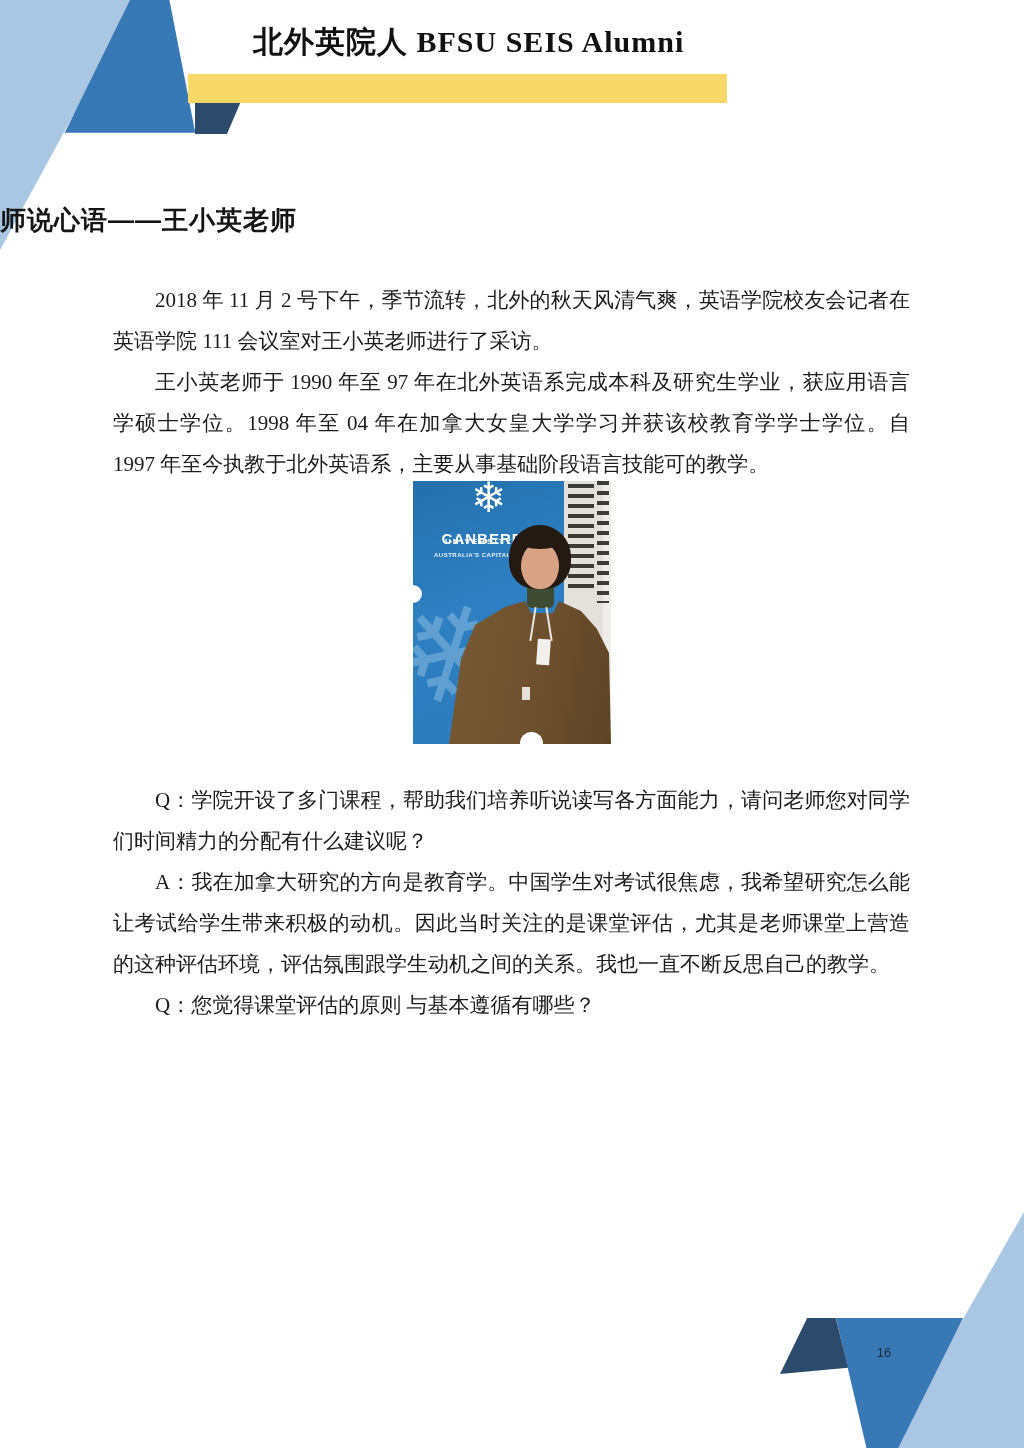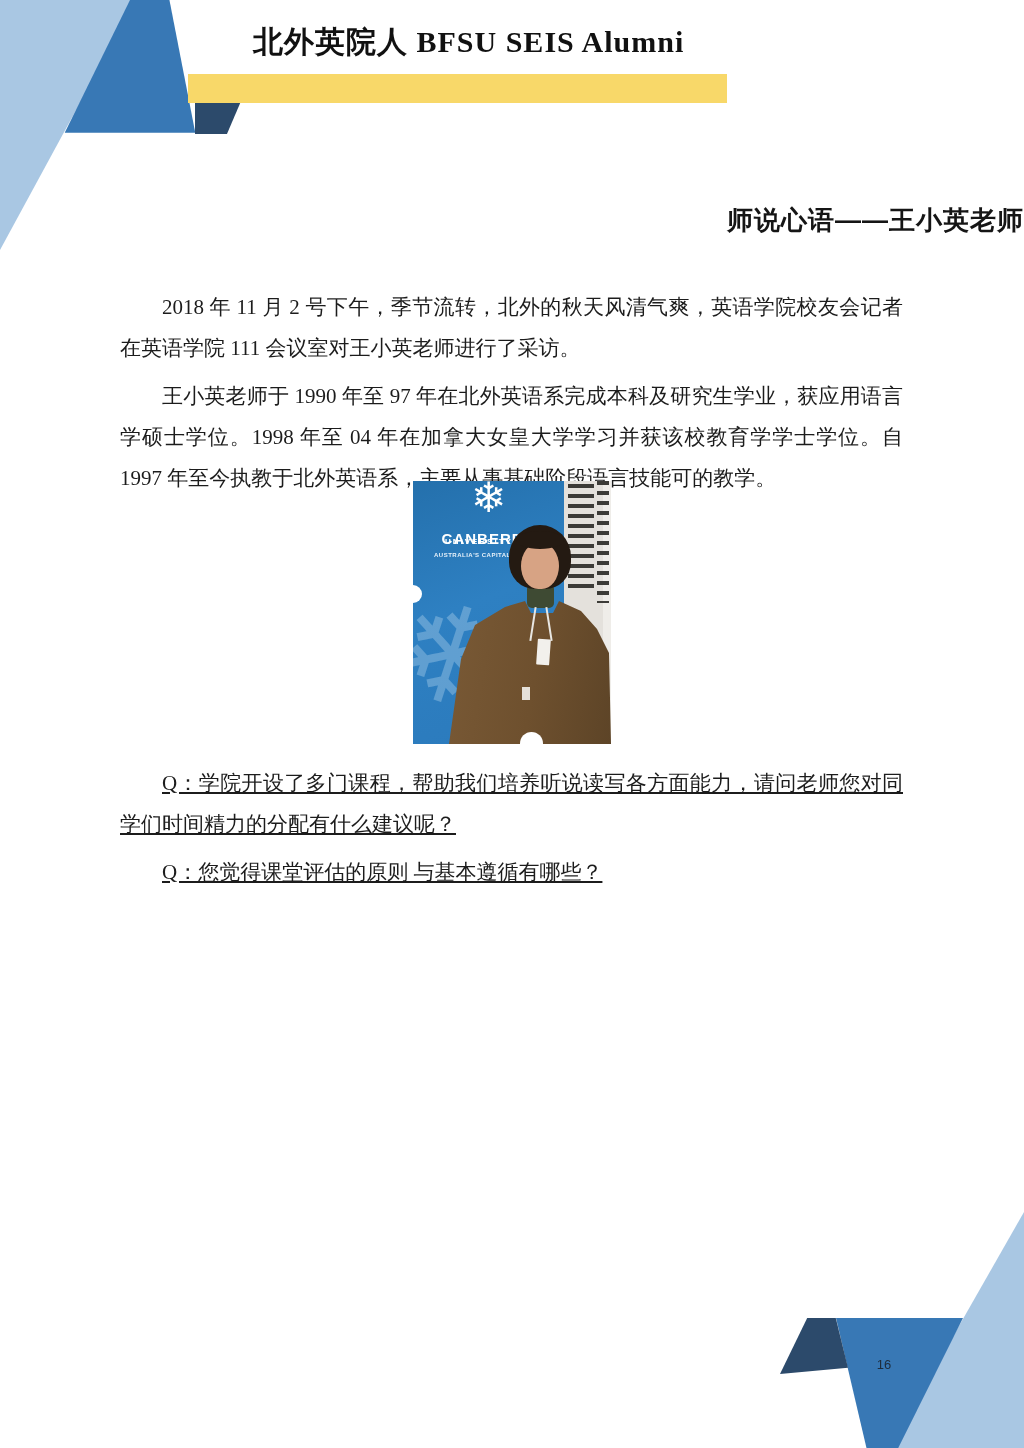--- a/index.html
+++ b/index.html
@@ -30,34 +30,34 @@
   
   .header-title{
     position:absolute;left:253px;top:22px;
     font-size:30px;font-weight:bold;letter-spacing:1px;color:#111;
     font-family:"Liberation Serif","DejaVu Serif",serif;
     white-space:nowrap;
   }
   
   .article-title{
     position:absolute;left:0;top:203px;width:1024px;
-    text-align:right;
+    text-align:left;
     font-family:"Liberation Sans","DejaVu Sans",sans-serif;
     font-weight:bold;font-size:26px;color:#151515;
     letter-spacing:1px;
   }
   .text-block{
     position:absolute;left:113px;width:797px;
     font-size:21px;line-height:41px;
     text-align:justify;
     color:#1c1c1c;
   }
-  .text-block p{margin:7px;text-indent:2em;}
+  .text-block p{margin:0;text-indent:2em;}
   .block-1{top:280px;}
-  .block-2{top:756px;text-decoration:underline;}
+  .block-2{top:780px;}
   
   .photo{
     position:absolute;left:413px;top:481px;width:198px;height:263px;
     overflow:hidden;background:#e4e1dc;
   }
   .banner{position:absolute;left:0;top:0;width:151px;height:263px;
     background:linear-gradient(160deg,#2470ac 0%,#2e80c2 45%,#2b7abc 100%);}
   .banner-watermark{position:absolute;left:-18px;top:108px;
     font-size:135px;line-height:135px;color:rgba(215,235,250,0.30);
     transform:rotate(18deg);font-family:"DejaVu Sans",sans-serif;}
@@ -102,21 +102,21 @@
   .pocket-paper{position:absolute;left:109px;top:206px;width:8px;height:13px;
     background:rgba(242,240,236,0.9);}
   .flash-dot-left{position:absolute;left:-9px;top:104px;width:18px;height:18px;
     border-radius:50%;background:#ffffff;}
   .flash-dot-bottom{position:absolute;left:107px;top:251px;width:23px;height:23px;
     border-radius:50%;background:#ffffff;}
   
   .page-number{
     position:absolute;left:868px;top:1345px;width:32px;text-align:center;
     font-family:"Liberation Sans","DejaVu Sans",sans-serif;
-    font-size:13px;color:#1e2c3c;margin-top:12px;
+    font-size:13px;color:#1e2c3c;
   }
 </style>
 </head>
 <body>
 
 <div class="page">
 
   <div class="shape tl-light"></div>
   <div class="shape tl-mid"></div>
   <div class="shape tl-navy"></div>
@@ -154,18 +154,19 @@
     <div class="lanyard-l"></div>
     <div class="lanyard-r"></div>
     <div class="badge"></div>
     <div class="pocket-paper"></div>
     <div class="flash-dot-left"></div>
     <div class="flash-dot-bottom"></div>
   </div>
 
   <div class="text-block block-2">
     <p>Q：学院开设了多门课程，帮助我们培养听说读写各方面能力，请问老师您对同学们时间精力的分配有什么建议呢？</p>
+    <p>A：我在加拿大研究的方向是教育学。中国学生对考试很焦虑，我希望研究怎么能让考试给学生带来积极的动机。因此当时关注的是课堂评估，尤其是老师课堂上营造的这种评估环境，评估氛围跟学生动机之间的关系。我也一直不断反思自己的教学。</p>
     <p>Q：您觉得课堂评估的原则 与基本遵循有哪些？</p>
   </div>
 
   <div class="page-number">16</div>
 
 </div>
 
 </body></html>

